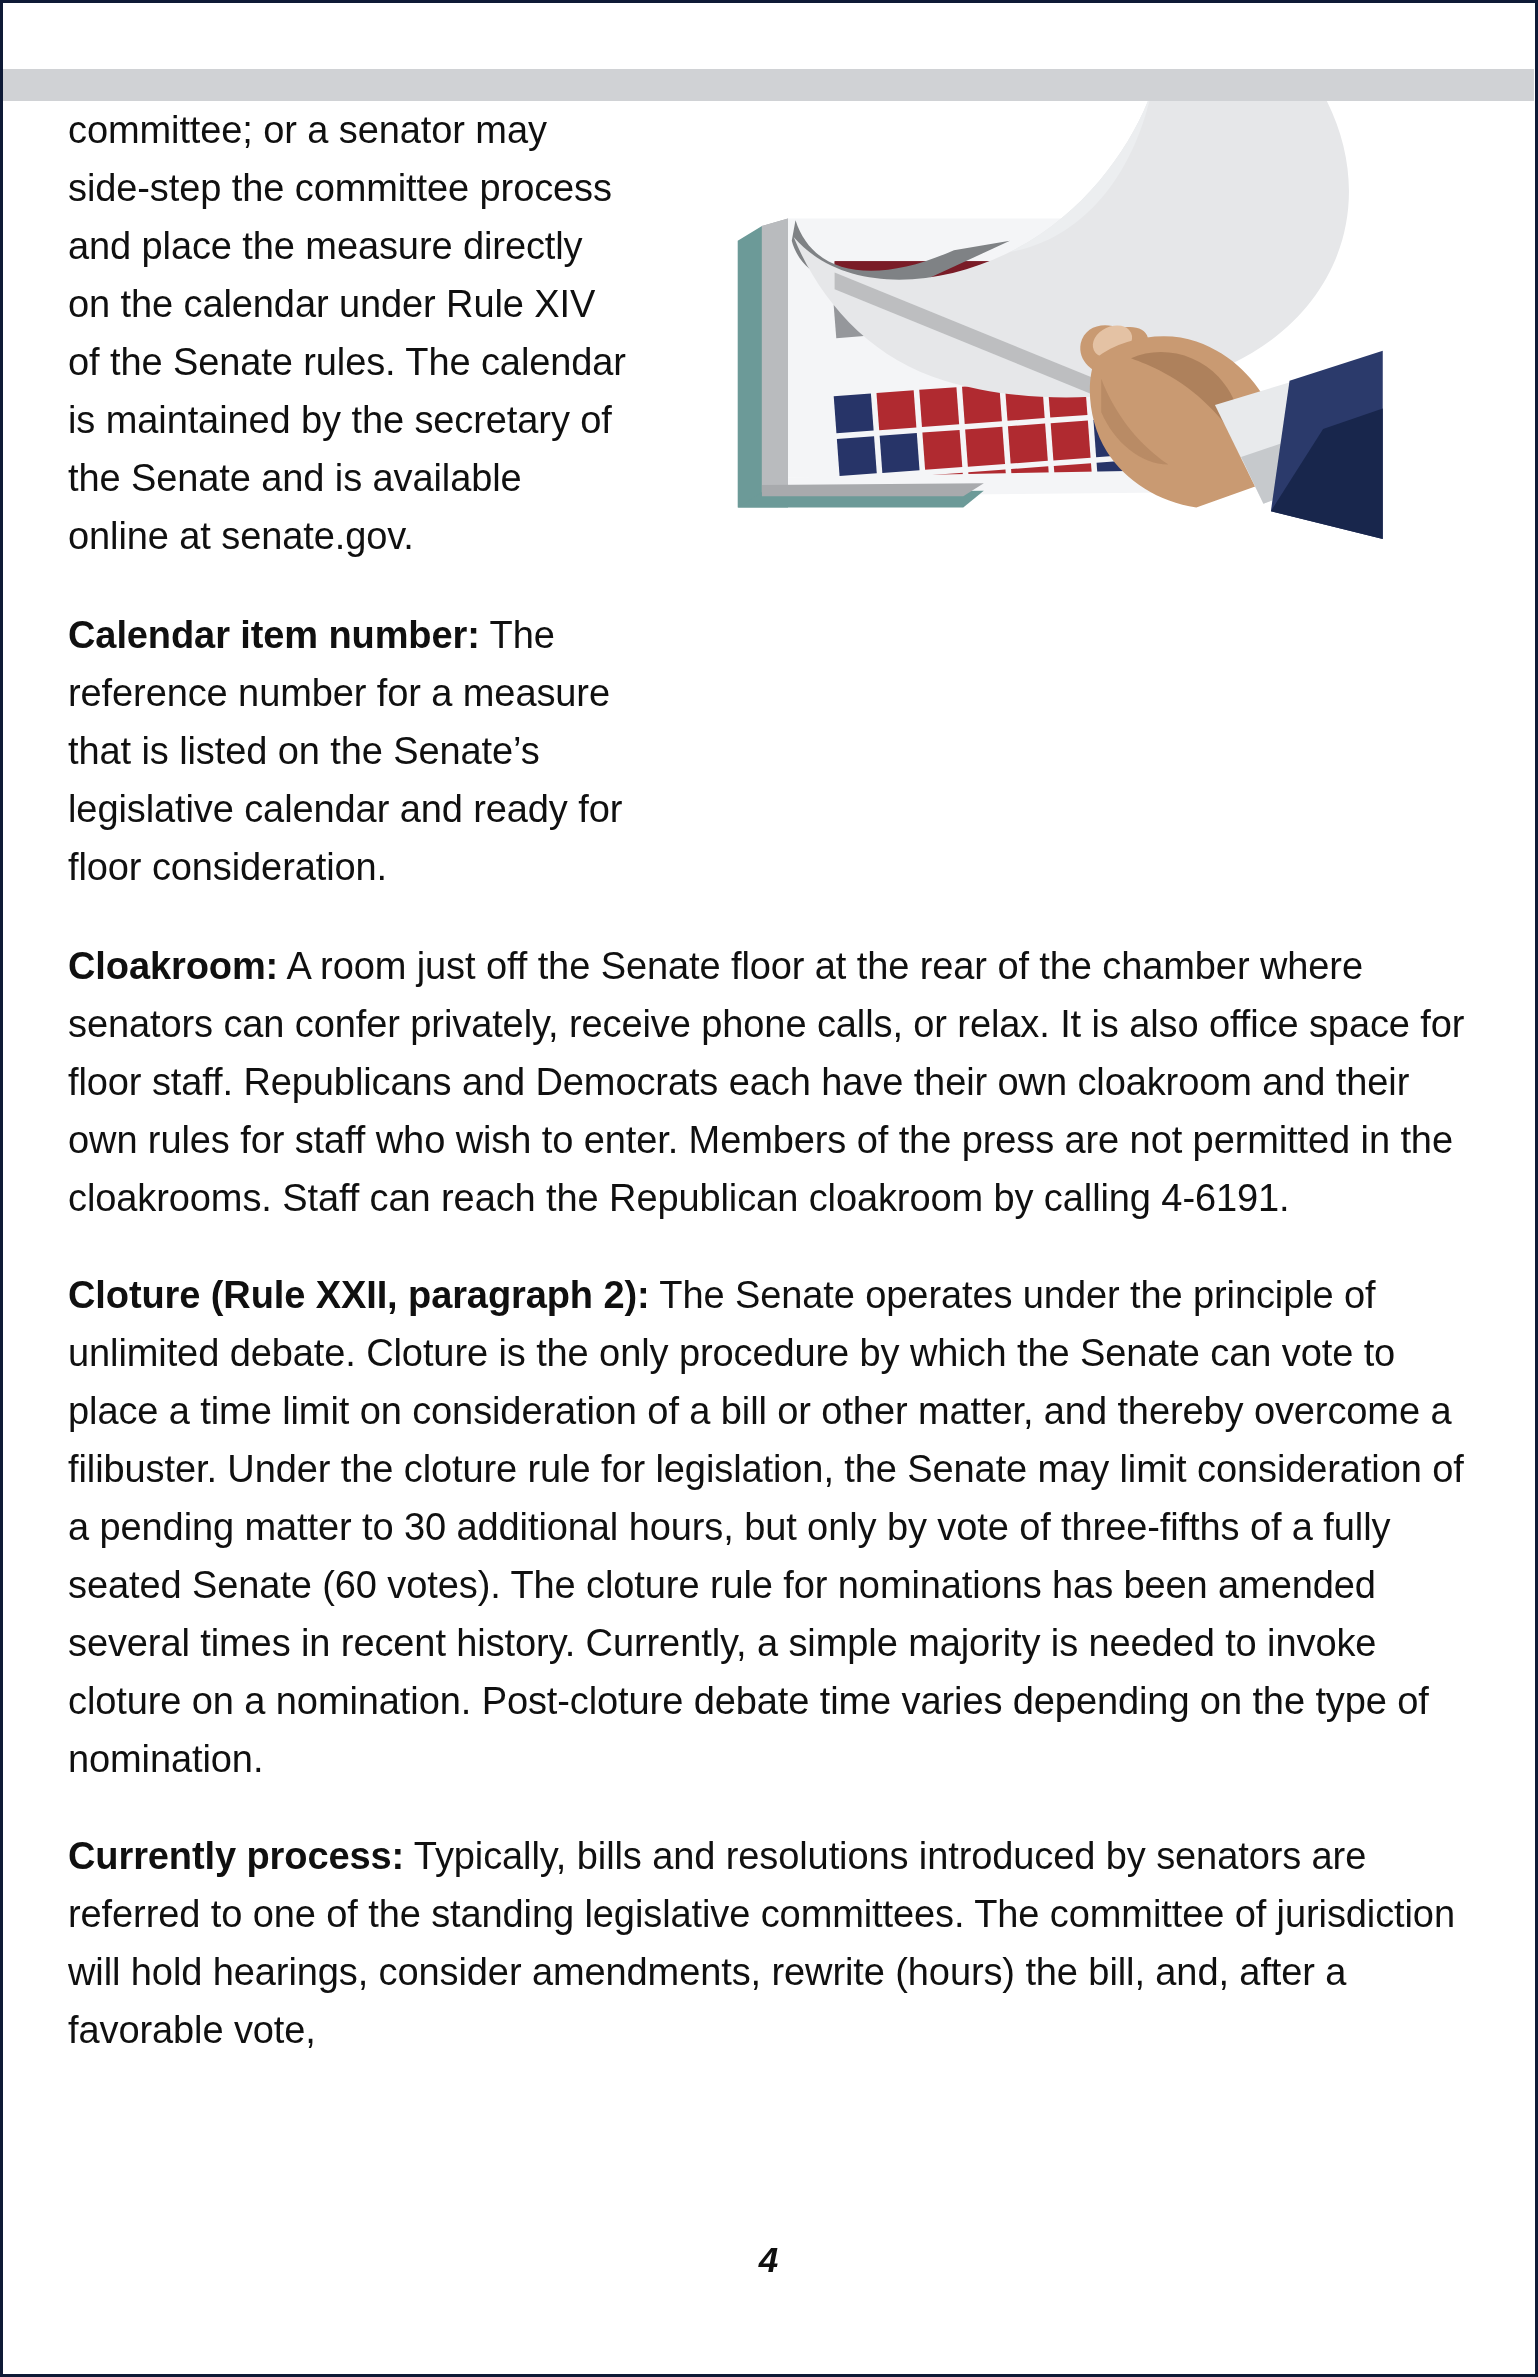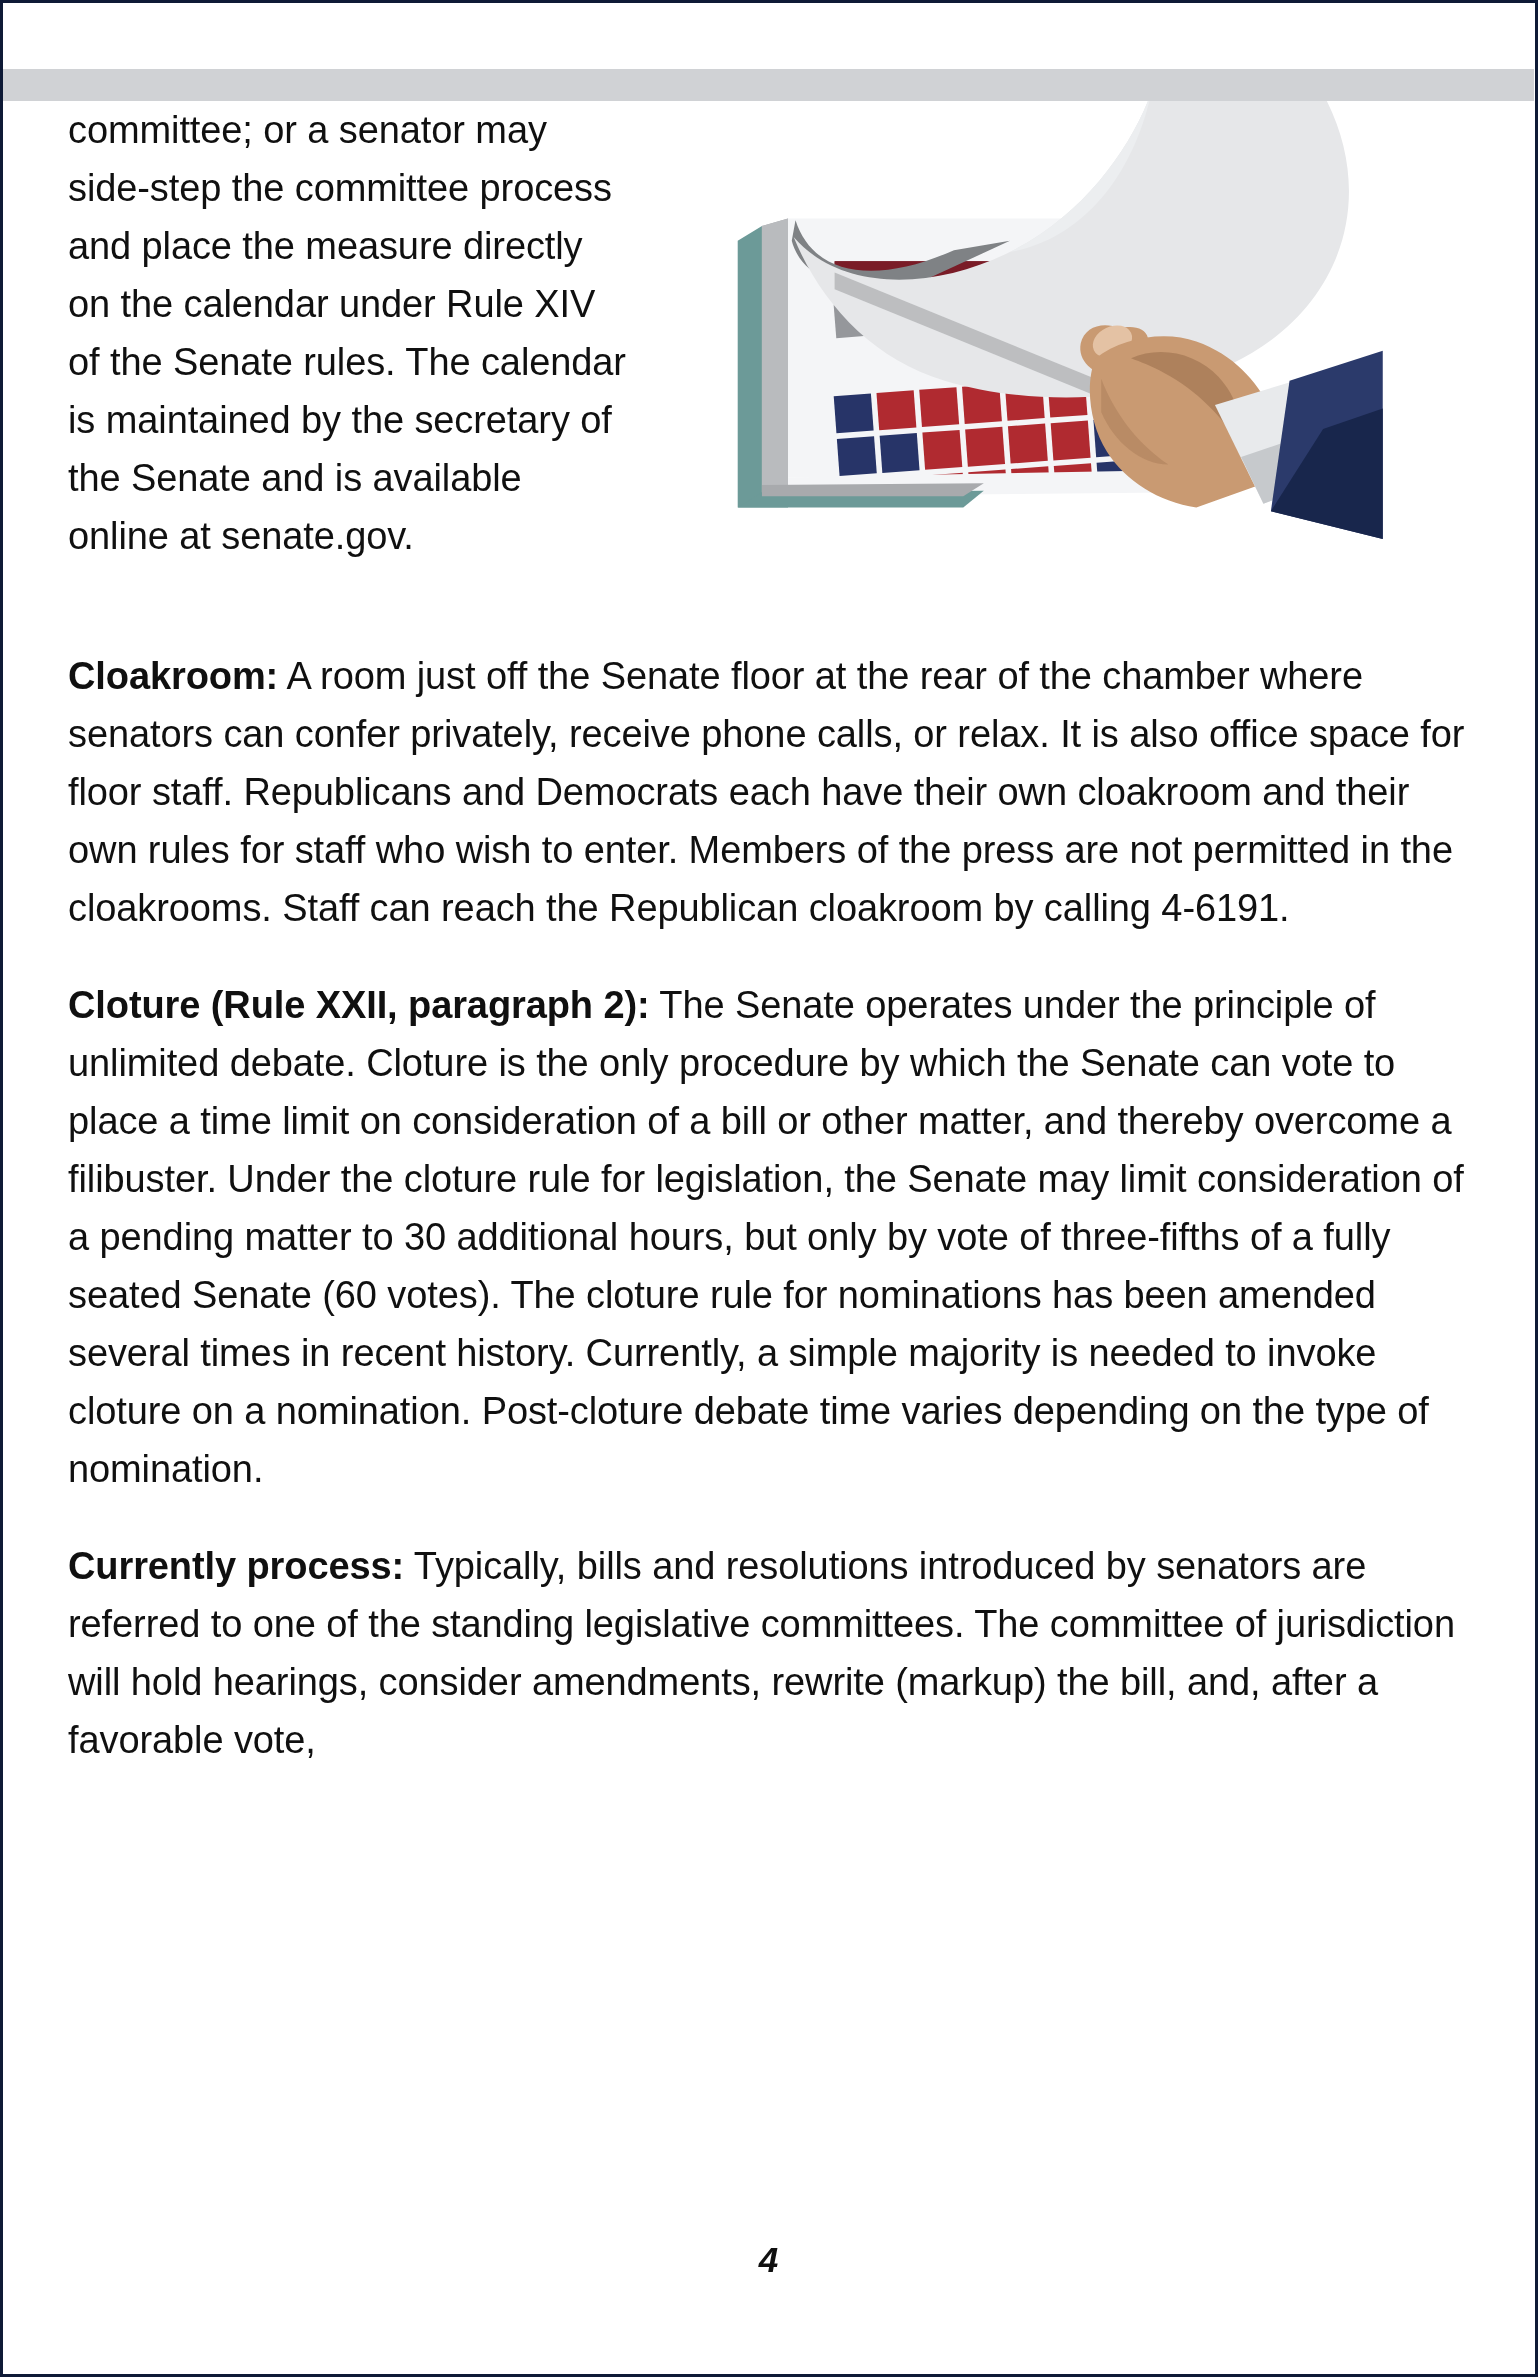--- a/index.html
+++ b/index.html
@@ -231,37 +231,40 @@
     </div>
 
     <div class="text-col">
 
       <p class="para-narrow">
         <span>committee; or a senator may side-step the committee process and place the measure directly on the calendar under Rule XIV of the Senate rules. The calendar is maintained by the secretary of the Senate and is available online at senate.gov.</span>
       </p>
 
       <div class="para-gap"></div>
 
+      <p class="para-narrow">
+        <b>Calendar item number:</b><span> The reference number for a measure that is listed on the Senate’s legislative calendar and ready for floor consideration.</span>
+      </p>
 
       <div class="para-gap"></div>
 
       <p>
         <b>Cloakroom:</b><span> A room just off the Senate floor at the rear of the chamber where senators can confer privately, receive phone calls, or relax. It is also office space for floor staff. Republicans and Democrats each have their own cloakroom and their own rules for staff who wish to enter. Members of the press are not permitted in the cloakrooms. Staff can reach the Republican cloakroom by calling 4-6191.</span>
       </p>
 
       <div class="para-gap-sm"></div>
 
       <p>
         <b>Cloture (Rule XXII, paragraph 2):</b><span> The Senate operates under the principle of unlimited debate. Cloture is the only procedure by which the Senate can vote to place a time limit on consideration of a bill or other matter, and thereby overcome a filibuster. Under the cloture rule for legislation, the Senate may limit consideration of a pending matter to 30 additional hours, but only by vote of three-fifths of a fully seated Senate (60 votes). The cloture rule for nominations has been amended several times in recent history. Currently, a simple majority is needed to invoke cloture on a nomination. Post-cloture debate time varies depending on the type of nomination.</span>
       </p>
 
       <div class="para-gap-sm"></div>
 
       <p>
-        <b>Currently process:</b><span> Typically, bills and resolutions introduced by senators are referred to one of the standing legislative committees. The committee of jurisdiction will hold hearings, consider amendments, rewrite (markup) the bill, and, after a favorable vote,</span>
+        <b>Currently process:</b><span> Typically, bills and resolutions introduced by senators are referred to one of the standing legislative committees. The committee of jurisdiction will hold hearings, consider amendments, rewrite (hours) the bill, and, after a favorable vote,</span>
       </p>
 
     </div>
 
   </div>
 
   <div class="page-number">4</div>
 
 </div>
 

